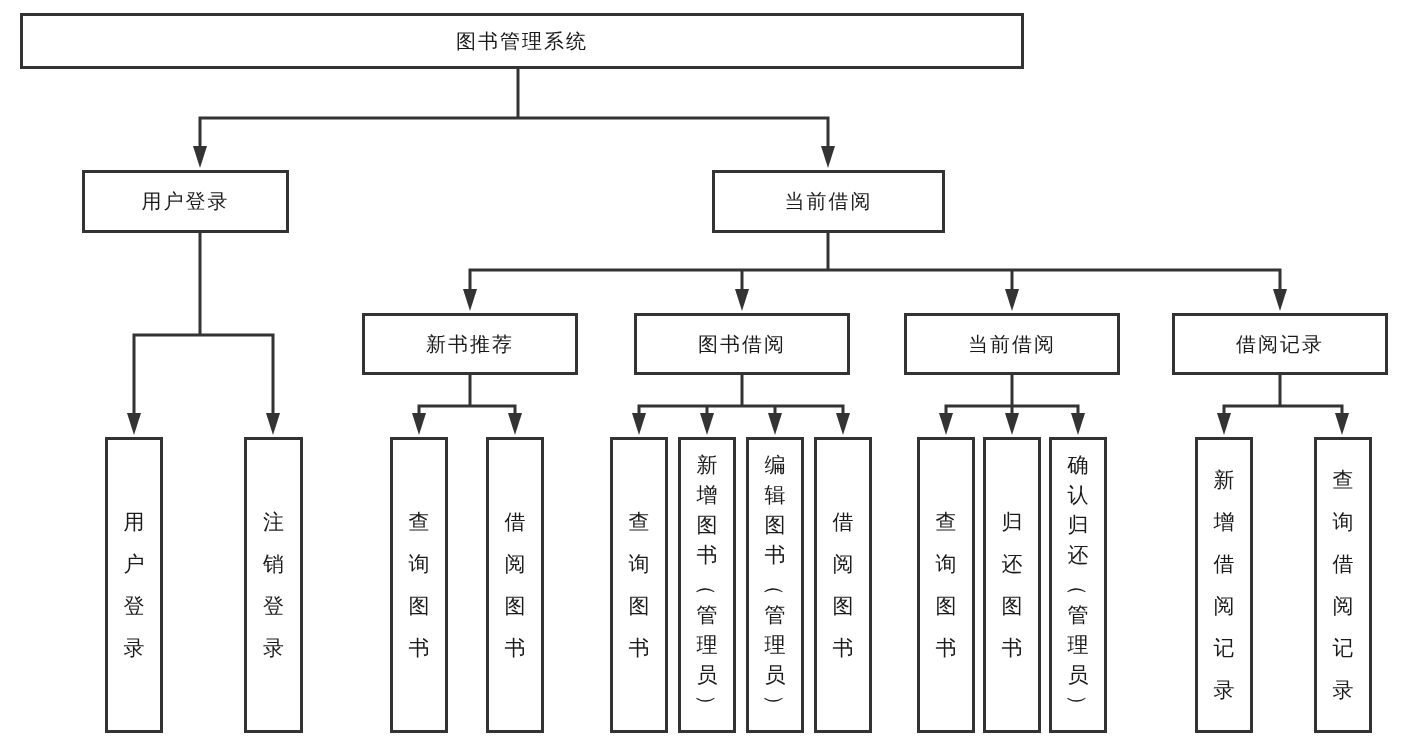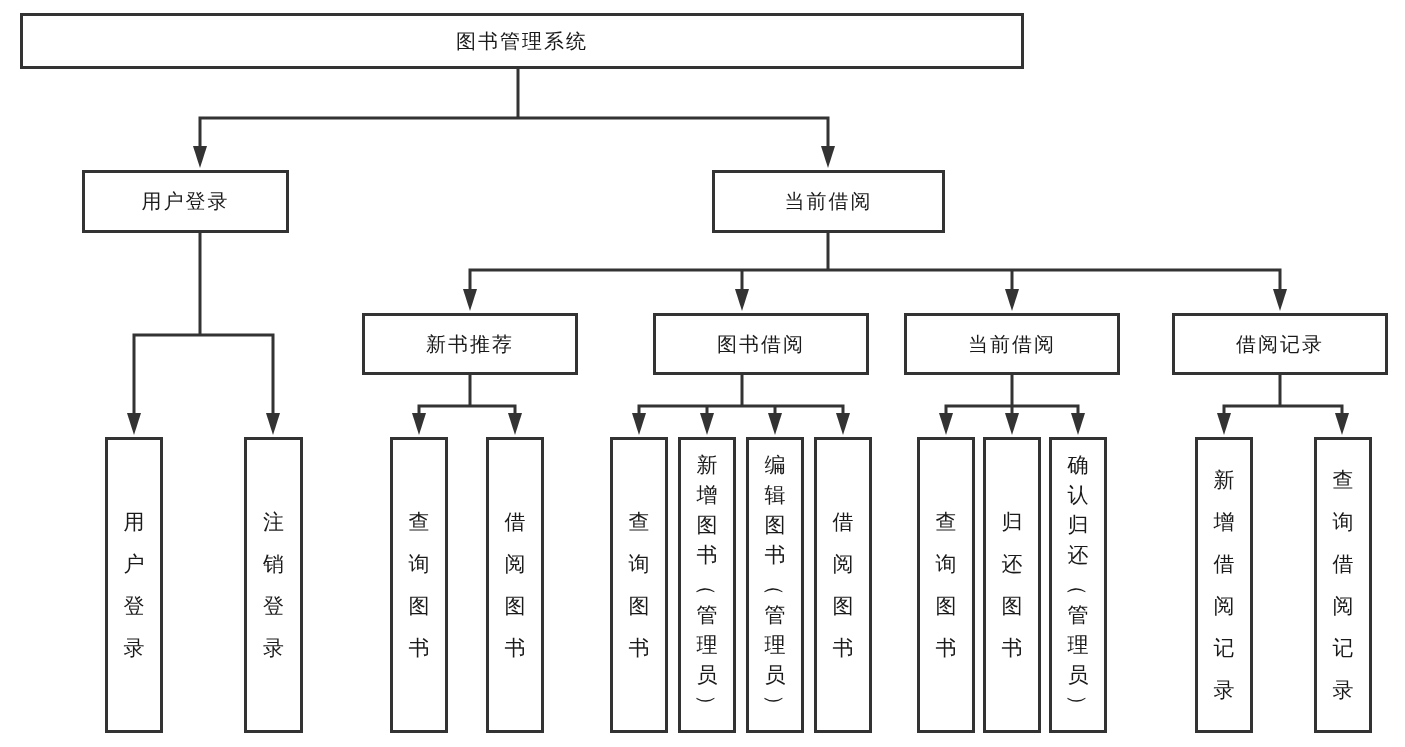--- a/index.html
+++ b/index.html
@@ -146,21 +146,21 @@
   <div class="node h" style="left:82px; top:170px; width:207px; height:63px;">
     <span class="lbl">用户登录</span>
   </div>
   <div class="node h" style="left:712px; top:170px; width:233px; height:63px;">
     <span class="lbl">当前借阅</span>
   </div>
 
   <div class="node h" style="left:362px; top:313px; width:216px; height:62px;">
     <span class="lbl">新书推荐</span>
   </div>
-  <div class="node h" style="left:634px; top:313px; width:216px; height:62px;margin-left:19px;">
+  <div class="node h" style="left:634px; top:313px; width:216px; height:62px;">
     <span class="lbl">图书借阅</span>
   </div>
   <div class="node h" style="left:904px; top:313px; width:216px; height:62px;">
     <span class="lbl">当前借阅</span>
   </div>
   <div class="node h" style="left:1172px; top:313px; width:216px; height:62px;">
     <span class="lbl">借阅记录</span>
   </div>
 
   <div class="node v" style="left:105px; top:437px; width:58px; height:296px;">

